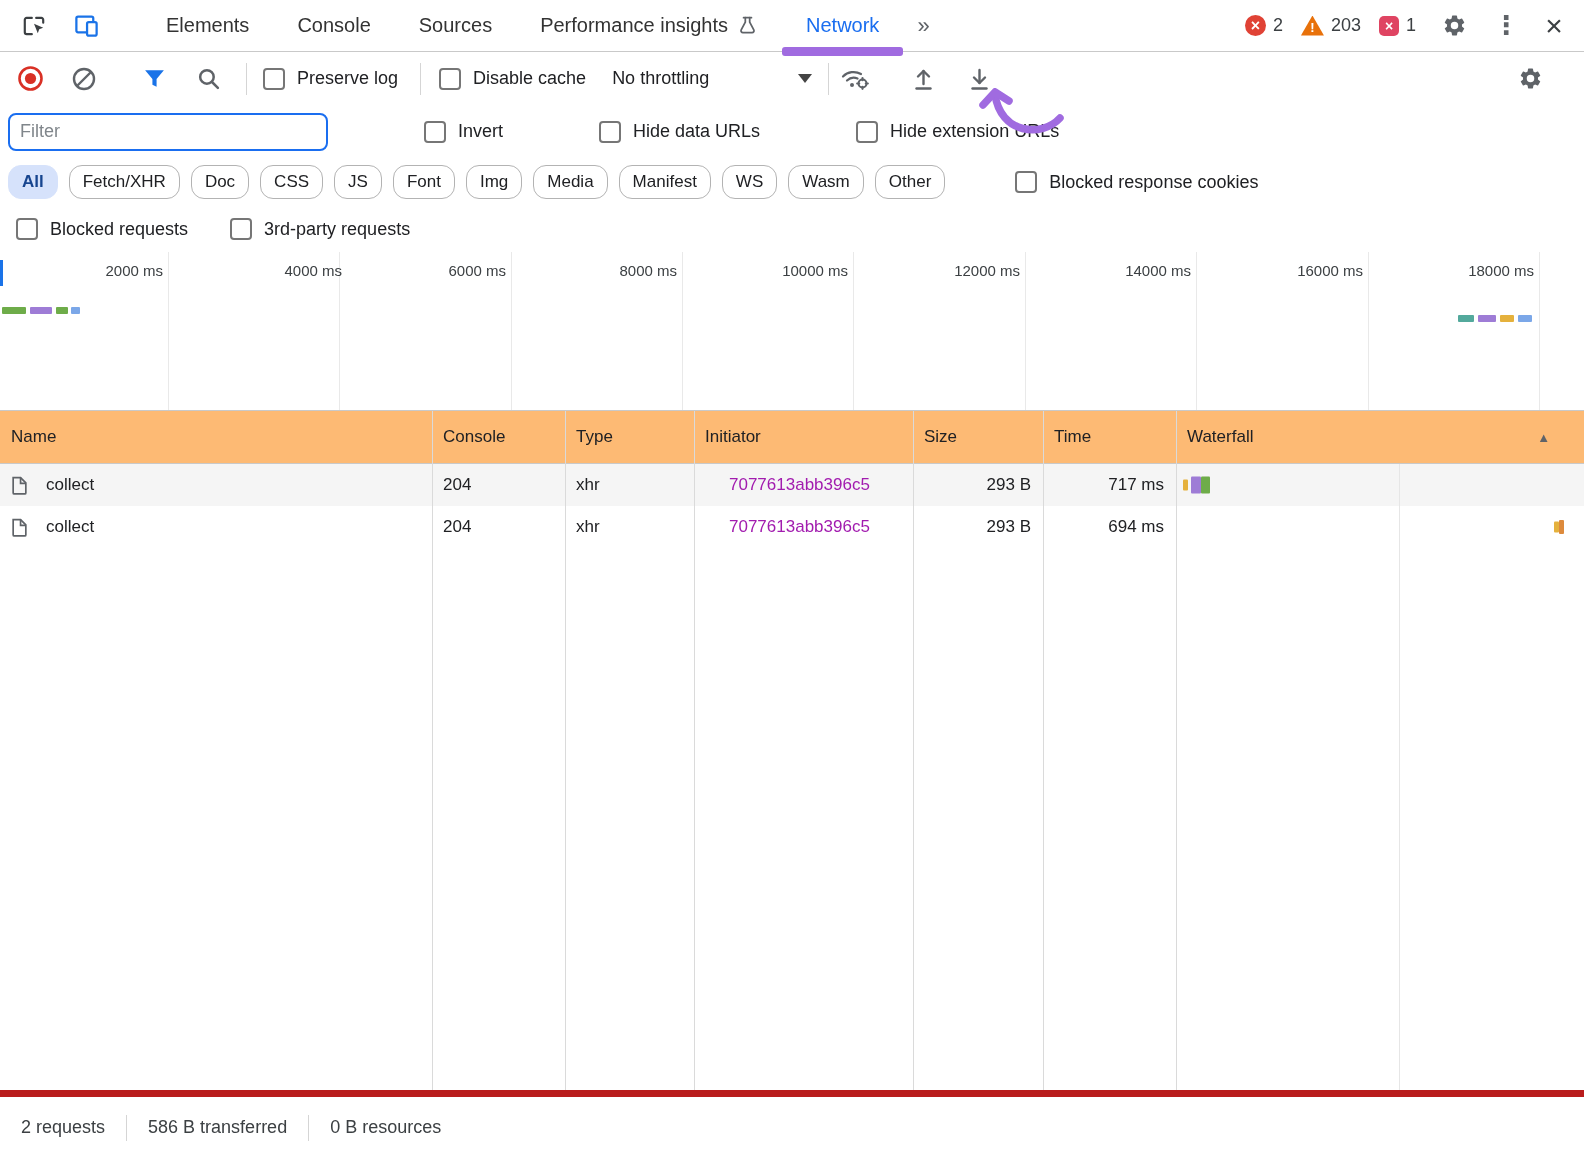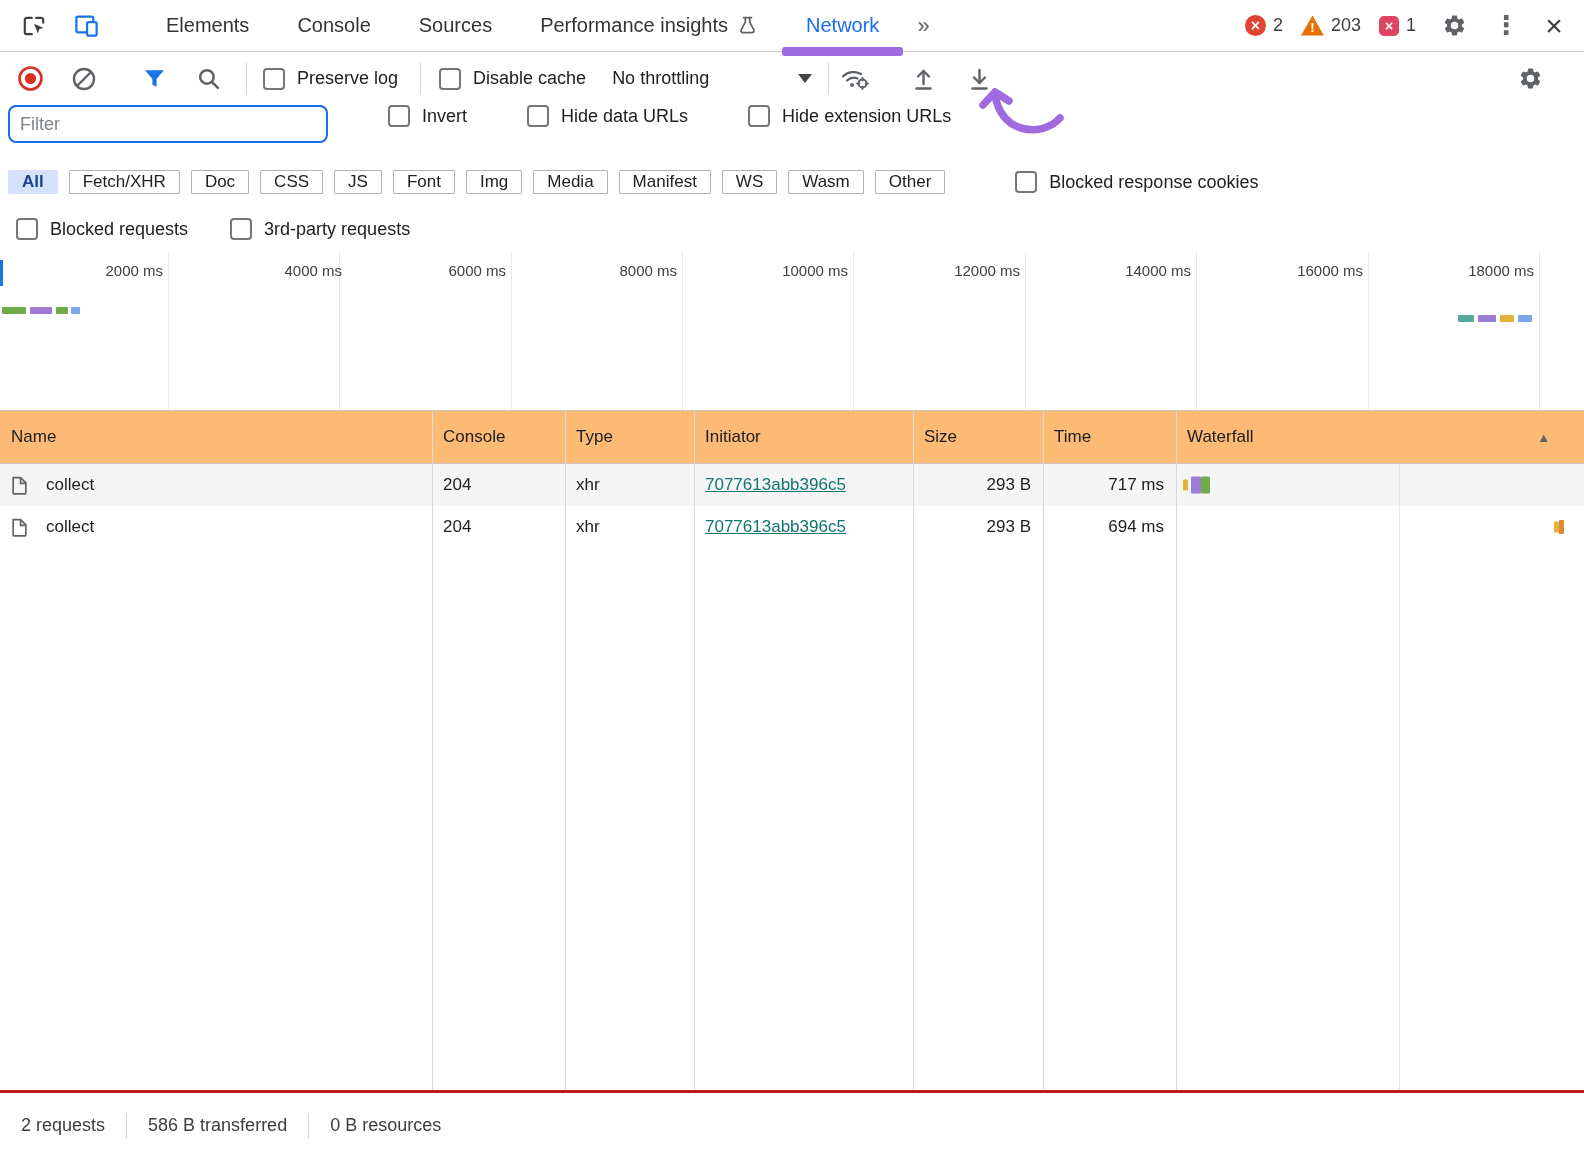--- a/index.html
+++ b/index.html
@@ -34,29 +34,29 @@
   .toolbar { height:53px; display:flex; align-items:center; padding:0 10px; position:relative; z-index:5; background:transparent; }
   .vdiv { width:1px; height:32px; background:#d5d5d5; flex:none; }
   .check { display:inline-flex; align-items:center; gap:12px; font-size:18px; color:#202124; cursor:pointer; white-space:nowrap; }
   .box { width:22px; height:22px; border:2px solid #767676; border-radius:4px; background:#fff; flex:none; }
   .throttle { display:inline-flex; align-items:center; justify-content:space-between; width:200px; font-size:18px; cursor:pointer; }
   .dd-arrow { width:0; height:0; border-left:7px solid transparent; border-right:7px solid transparent; border-top:9px solid #444; }
   .rec-ring { cursor:pointer; }
   .arrow-annot { position:absolute; left:938px; top:6px; z-index:20; pointer-events:none; }
 
   
-  .filter-row { height:53px; display:flex; align-items:flex-start; padding-left:8px; }
+  .filter-row { height:53px; display:flex; align-items:center; padding-left:8px;gap:36px; }
   .filter-input-wrap { width:320px; height:38px; border:2px solid #1a6ef0; border-radius:8px; display:flex; align-items:center; background:#fff; }
   .filter-input-wrap input { border:none; outline:none; width:100%; height:100%; font-family:inherit; font-size:18px; padding:0 10px; background:transparent; color:#202124; }
   .filter-input-wrap input::placeholder { color:#80868b; }
   .filter-row .check { margin-left:32px;padding-left:28px; }
 
   
   .chips-row { height:48px; display:flex; align-items:center; padding-left:8px; gap:11px; }
-  .chip { font-family:inherit; font-size:17px; color:#202124; background:#fff; border:1px solid #b3b3b3; border-radius:1px; height:24px; padding:0 13px; cursor:pointer; white-space:nowrap; }
+  .chip { font-family:inherit; font-size:17px; color:#202124; background:#fff; border:1px solid #b3b3b3; border-radius:13px; height:34px; padding:0 13px; cursor:pointer; white-space:nowrap; }
   .chip.active { background:#d6e2fb; border-color:#d6e2fb; color:#17458f; font-weight:bold; }
   .chips-row .check { margin-left:46px;padding-left:13px; }
 
   
   .checks-row { height:46px; display:flex; align-items:center; padding-left:16px; }
   .checks-row .check + .check { margin-left:42px; }
 
   
   .overview { position:relative; height:159px; border-bottom:1px solid #c9c9c9; background:#fff; cursor:crosshair; }
   .gridline { position:absolute; top:0; bottom:0; width:1px; background:#e9e9e9; }
@@ -68,28 +68,28 @@
   .table-region { position:relative; height:679px; overflow:hidden; }
   .grid7 { display:grid; grid-template-columns:432px 133px 129px 219px 130px 133px 1fr; }
   .thead { height:53px; background:#fdba74; border-bottom:1px solid #c9c9c9; align-items:center; font-size:17px; color:#202124; position:relative; }
   .th { padding-left:11px; height:100%; display:flex; align-items:center; cursor:pointer; }
   .sort { position:absolute; right:34px; top:50%; transform:translateY(-50%); font-size:13px; color:#5f6368; }
   .trow { height:42px; align-items:center; font-size:17px; cursor:pointer; }
   .trow.striped { background:#f5f5f5; }
   .td { padding-left:11px; overflow:hidden; white-space:nowrap; }
   .td.num { text-align:right; padding-right:12px; padding-left:0; }
   .td.name-cell { display:flex; align-items:center; gap:18px; }
-  .td.link { text-decoration:underline; color:#0f766e; }
+  .td.link { color:#a21caf;margin-left:24px; }
   .wf-cell { position:relative; height:100%; padding:0; }
   .wfb { position:absolute; top:50%; transform:translateY(-50%); border-radius:1px; }
   .col-line { position:absolute; top:0; bottom:0; width:1px; background:#dadada; pointer-events:none; }
   .wf-line { position:absolute; top:53px; bottom:0; width:1px; background:#e6e6e6; pointer-events:none; }
 
   
-  .statusbar { height:68px; border-top:3px solid #b91c1c; display:flex; align-items:center; padding-left:21px; font-size:18px; color:#3c4043; }
+  .statusbar { height:68px; border-top:7px solid #b91c1c; display:flex; align-items:center; padding-left:21px; font-size:18px; color:#3c4043; }
   .sb-div { width:1px; height:26px; background:#d5d5d5; margin:0 21px; }
 </style>
 </head>
 <body>
 
 <header class="tabbar">
   <div class="tb-left">
     <span class="icon-btn">
       <svg width="26" height="26" viewBox="0 0 24 24" fill="none" stroke="#3c4043" stroke-width="2" stroke-linecap="round">
         <path d="M10 4.5H5.2A1.7 1.7 0 0 0 3.5 6.2v11.6a1.7 1.7 0 0 0 1.7 1.7H10"></path>

